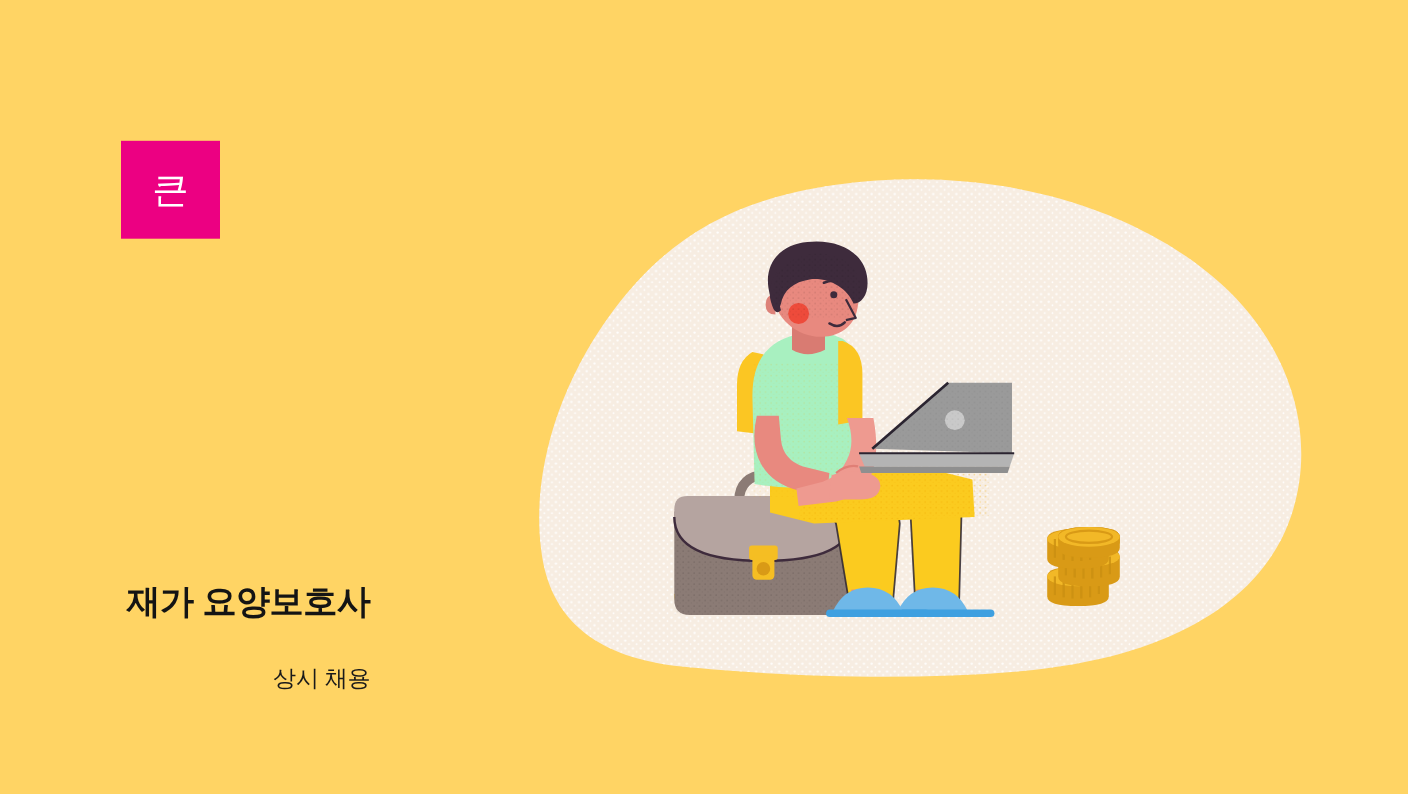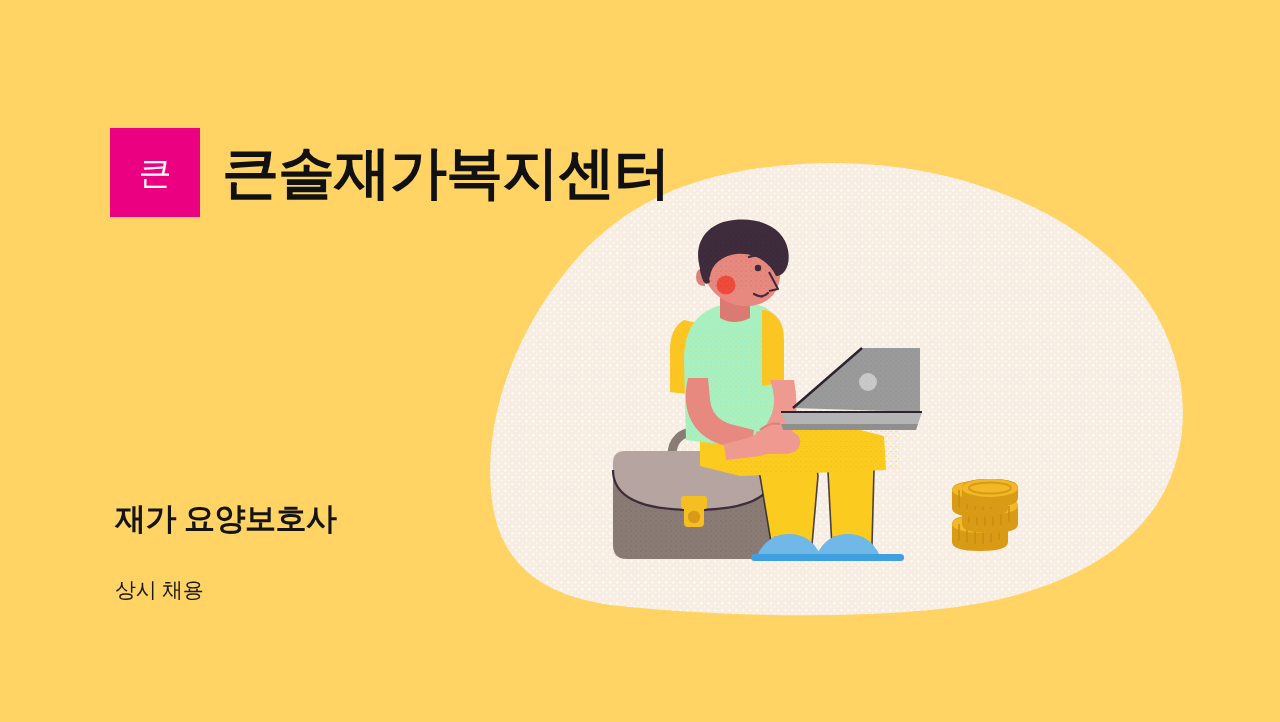--- a/index.html
+++ b/index.html
@@ -62,22 +62,23 @@
     font-weight: 700;
     line-height: 1.05;
     white-space: nowrap;
     letter-spacing: -1px;
   }
 
   
   #text-block {
     position: absolute;
     left: 115px;
-    top: 500px;
+    top: 528px;
     z-index: 5;
+    text-align: right;
   }
   #job-title {
     color: #141414;
     font-size: 31px;
     font-weight: 700;
     line-height: 1.25;
     letter-spacing: -0.5px;
     margin: 0;
   }
   #job-status {
@@ -322,21 +323,20 @@
       <path d="M962,488 q0,-9 28,-9 q28,0 28,9 l0,10 q0,9 -28,9 q-28,0 -28,-9 Z" fill="#D99A16"></path>
       <ellipse cx="990" cy="488" rx="28" ry="9" fill="#F2B827"></ellipse>
       <ellipse cx="990" cy="488" rx="21" ry="5.6" fill="none" stroke="#D99A16" stroke-width="2"></ellipse>
     </g>
   </svg>
 
   <div id="header-row">
     <div id="logo-badge">
       <span id="logo-badge-text">큰</span>
     </div>
-    <div id="company-title">큰솔재가복지센터</div>
   </div>
 
   <div id="text-block">
     <div id="job-title">재가 요양보호사</div>
     <div id="job-status">상시 채용</div>
   </div>
 
 </div>
 
 </body></html>

